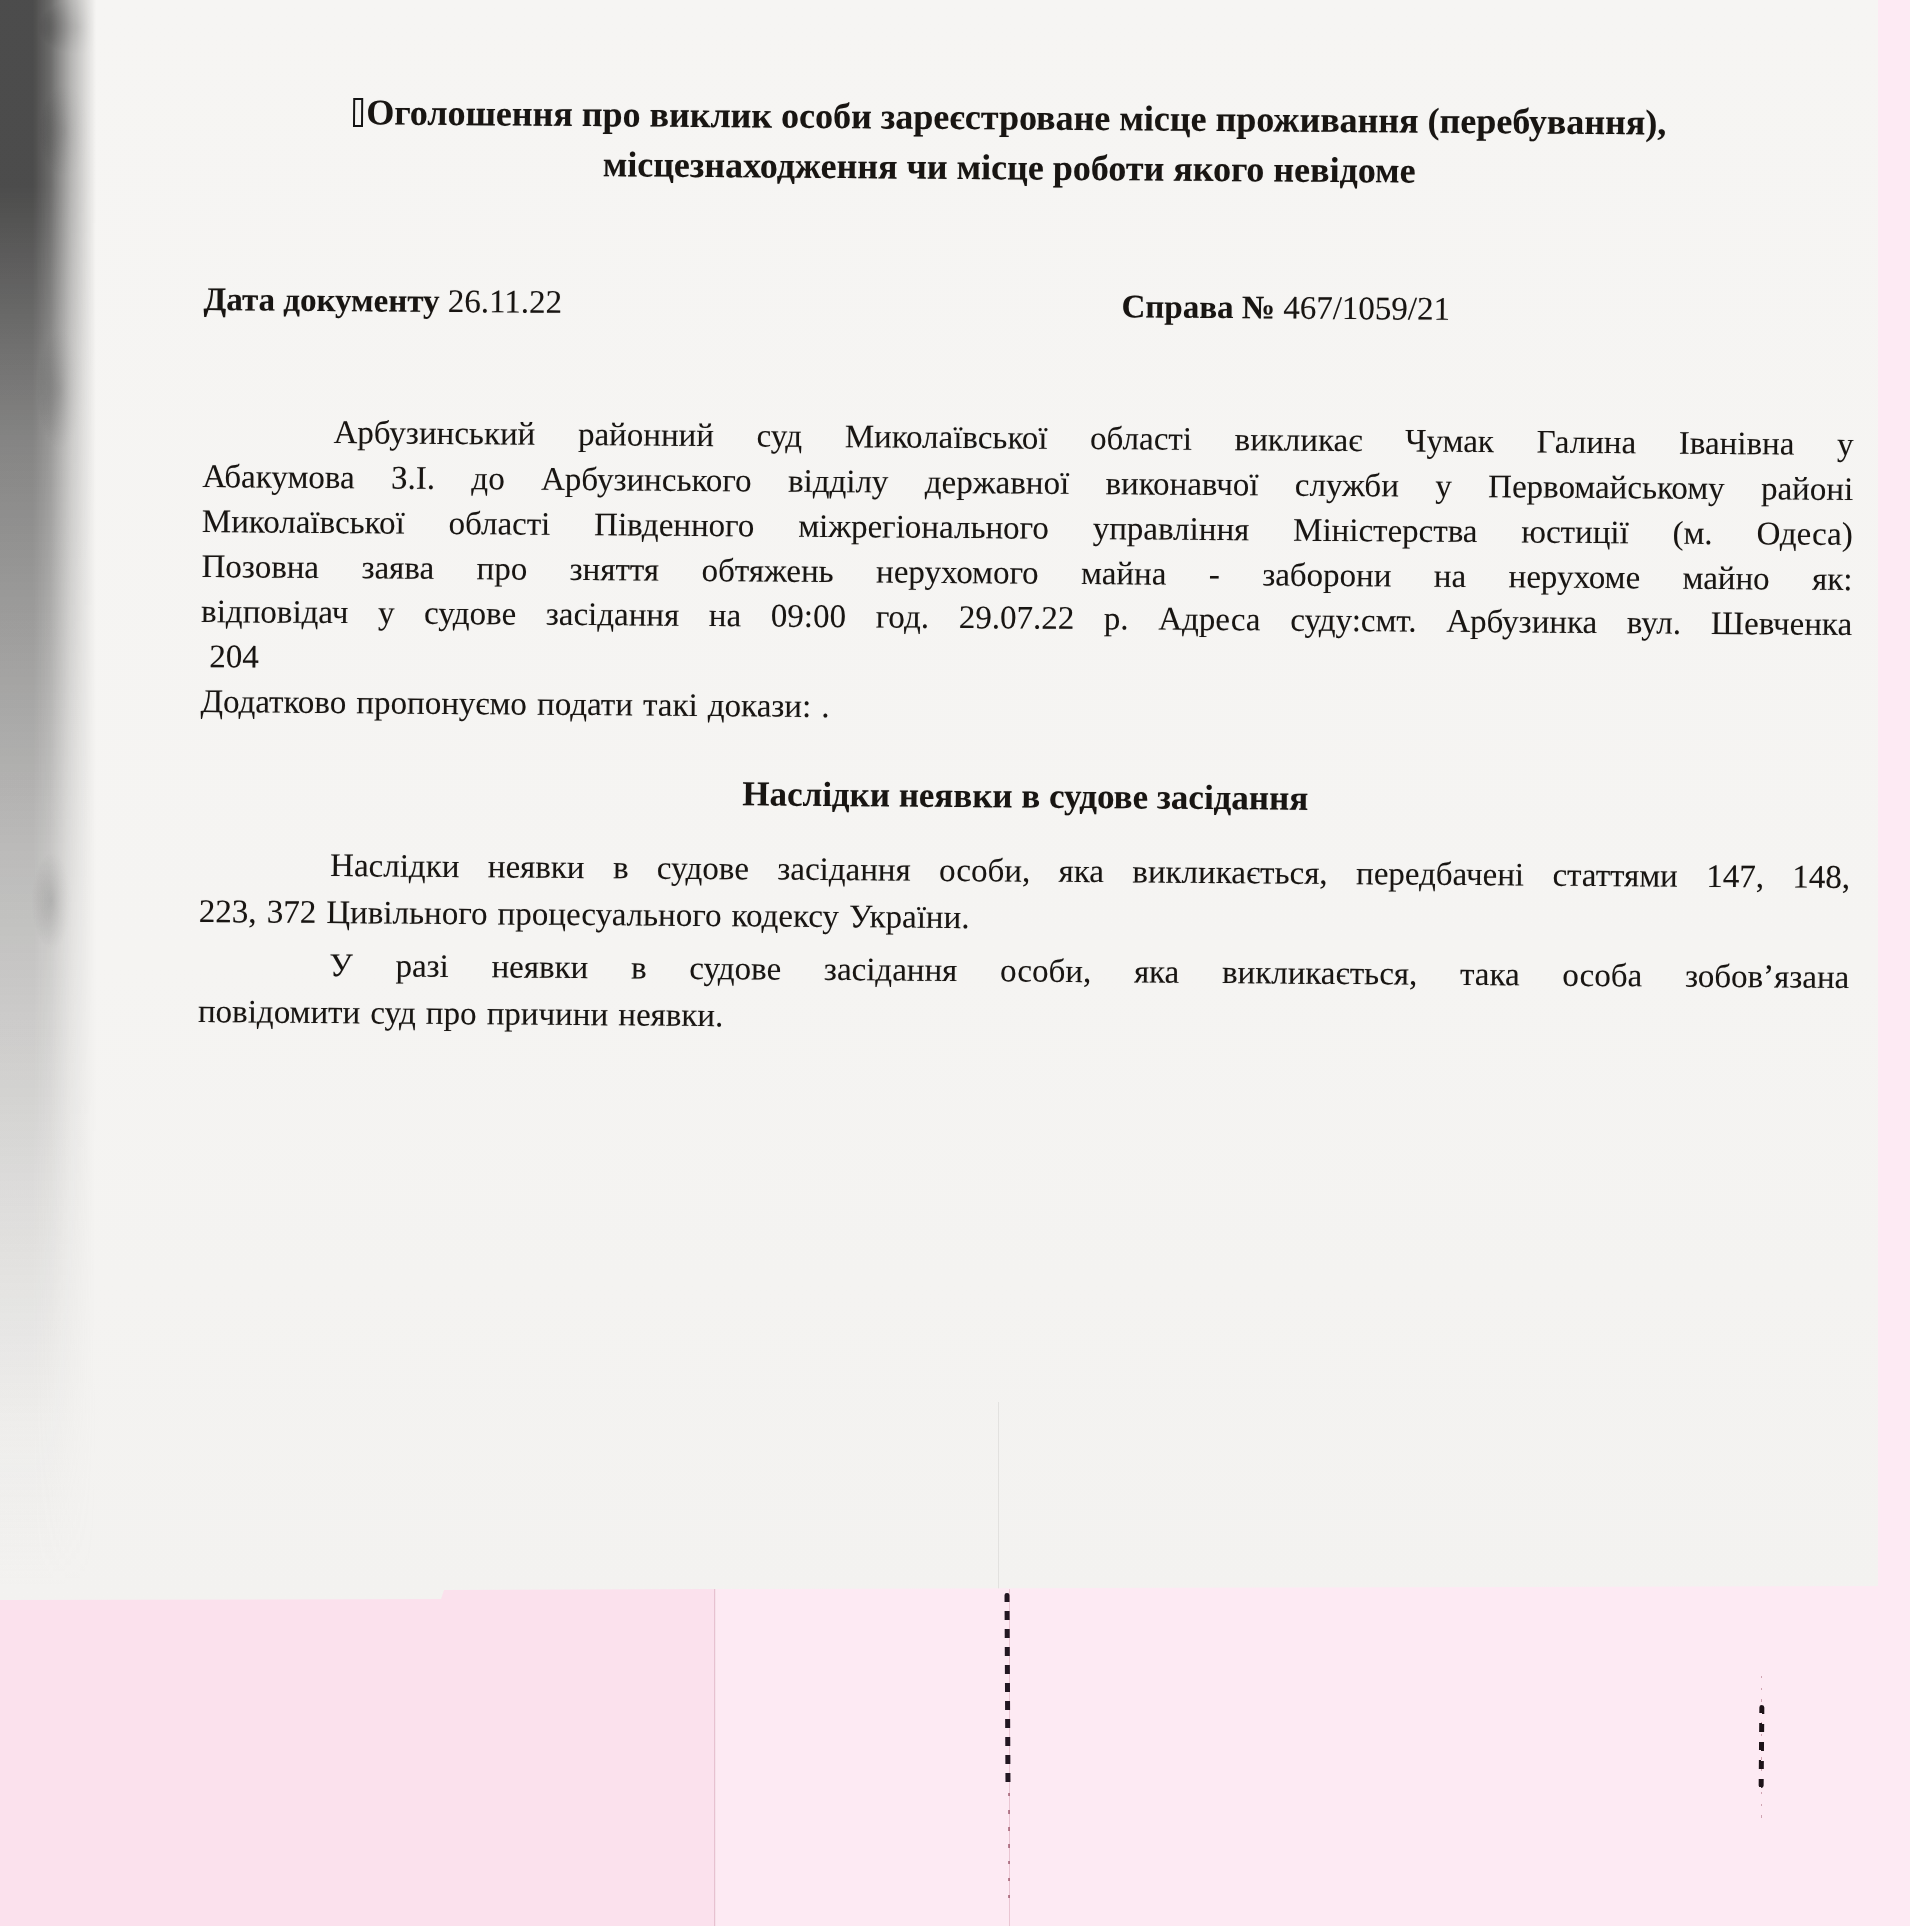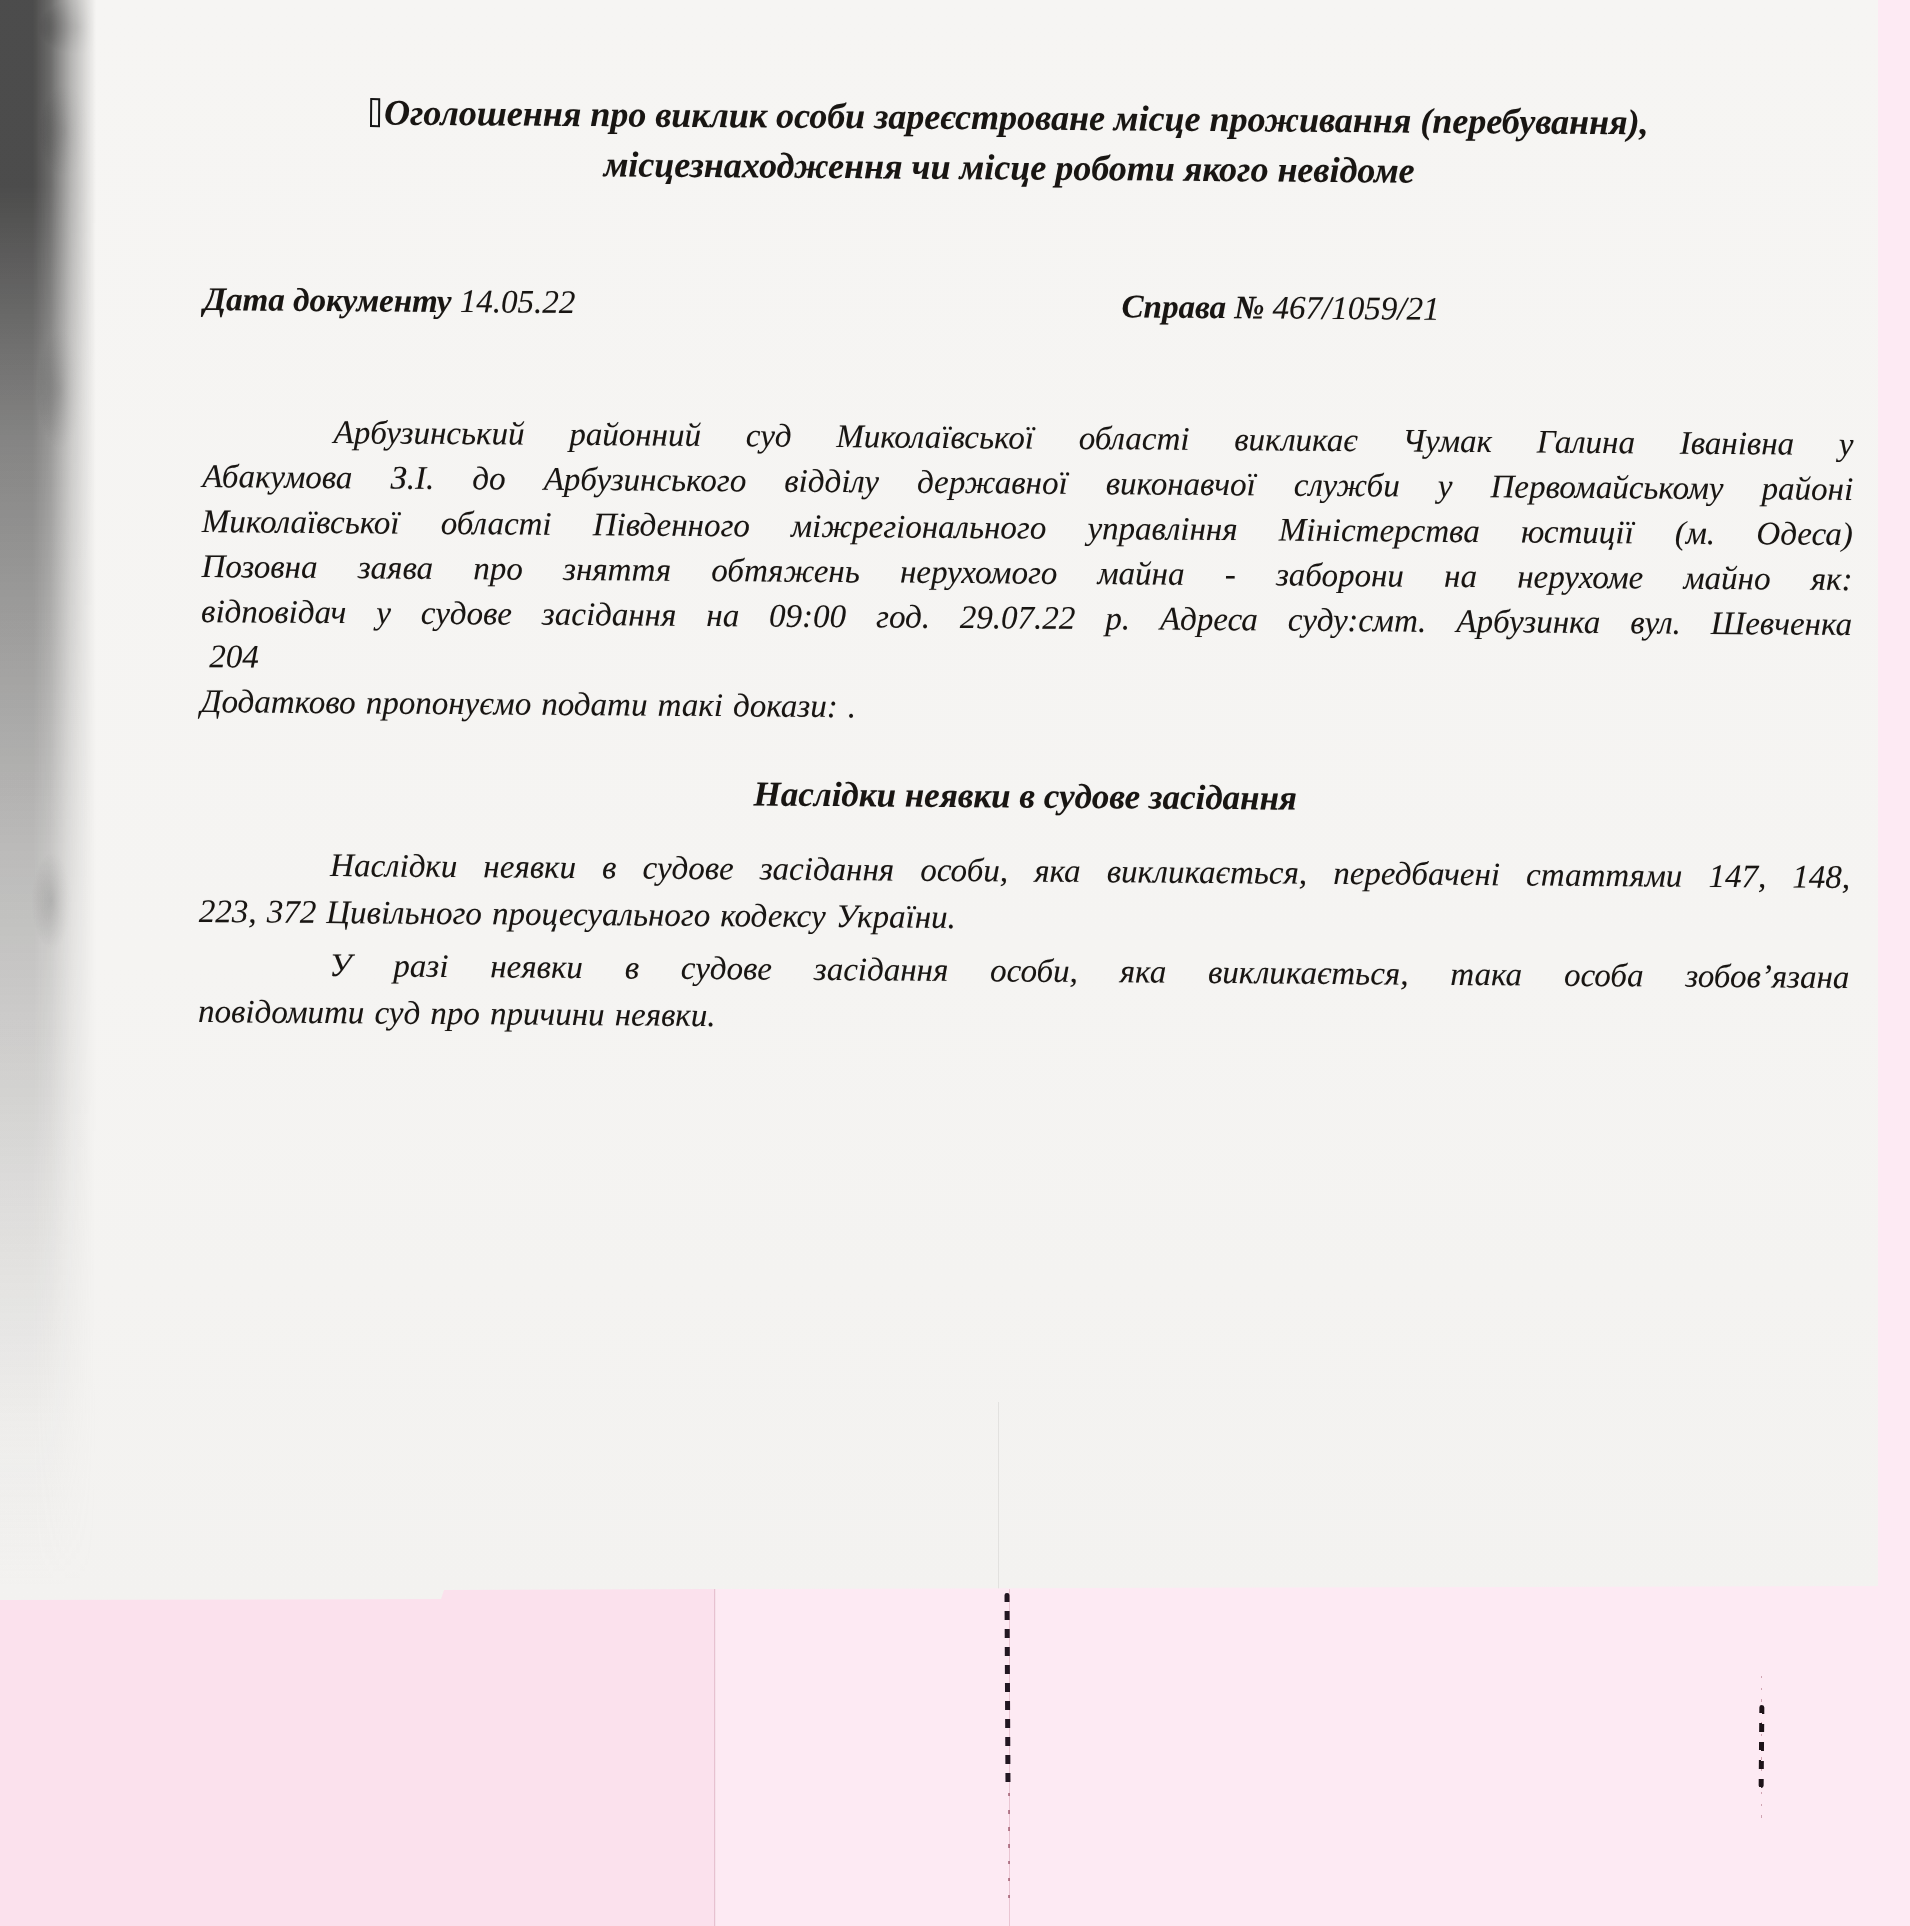--- a/index.html
+++ b/index.html
@@ -48,21 +48,20 @@
   .stitch-right-a-ext{
     position:absolute; left:1761px; top:1676px; width:1.2px; height:146px;
     background:repeating-linear-gradient(to bottom, rgba(140,60,80,.40) 0 2.3px, transparent 2.3px 11.6px);
   }
 
   
   .white-page{
     position:absolute; left:0; top:0; width:1878px; height:1603px;
     background:linear-gradient(180deg,#f6f5f3 0,#f5f4f2 60%,#f3f2f0 100%);
     clip-path:polygon(0 0,1911px 0,1911px 1586px,718px 1589px,444px 1590px,441px 1599px,0 1600px);
-    font-style:italic;
   }
   .spine-shadow{
     position:absolute; left:0; top:0; width:100px; height:1601px;
     background:
       radial-gradient(58px 39px at 79px 27px, rgba(22,22,22,.85), transparent 70%),
       radial-gradient(37px 65px at 65px 131px, rgba(35,35,35,.55), transparent 70%),
       radial-gradient(33px 85px at 60px 389px, rgba(60,60,60,.45), transparent 70%),
       radial-gradient(29px 69px at 52px 901px, rgba(100,100,100,.35), transparent 70%),
       linear-gradient(to bottom, rgba(28,28,28,.78) 0 185px, rgba(52,52,52,.58) 443px,
         rgba(92,92,92,.38) 847px, rgba(140,140,140,.22) 1194px,
@@ -123,21 +122,21 @@
     <div class="text-layer">
 
       <div class="blk title">
         <div><span class="box-glyph"></span><span>Оголошення про виклик особи зареєстроване місце проживання (перебування),</span></div>
         <div>місцезнаходження чи місце роботи якого невідоме</div>
       </div>
 
       <div class="blk meta">
         <span class="meta-left">
           <span class="bold">Дата документу</span>
-          <span>14.05.22</span>
+          <span>26.11.22</span>
         </span>
         <span class="meta-right">
           <span class="bold">Справа №</span>
           <span>467/1059/21</span>
         </span>
       </div>
 
       <div class="blk para p1">
         <div class="ln jl indent">Арбузинський районний суд Миколаївської області викликає Чумак Галина Іванівна у</div>
         <div class="ln jl">Абакумова З.І. до Арбузинського відділу державної виконавчої служби у Первомайському районі</div>

